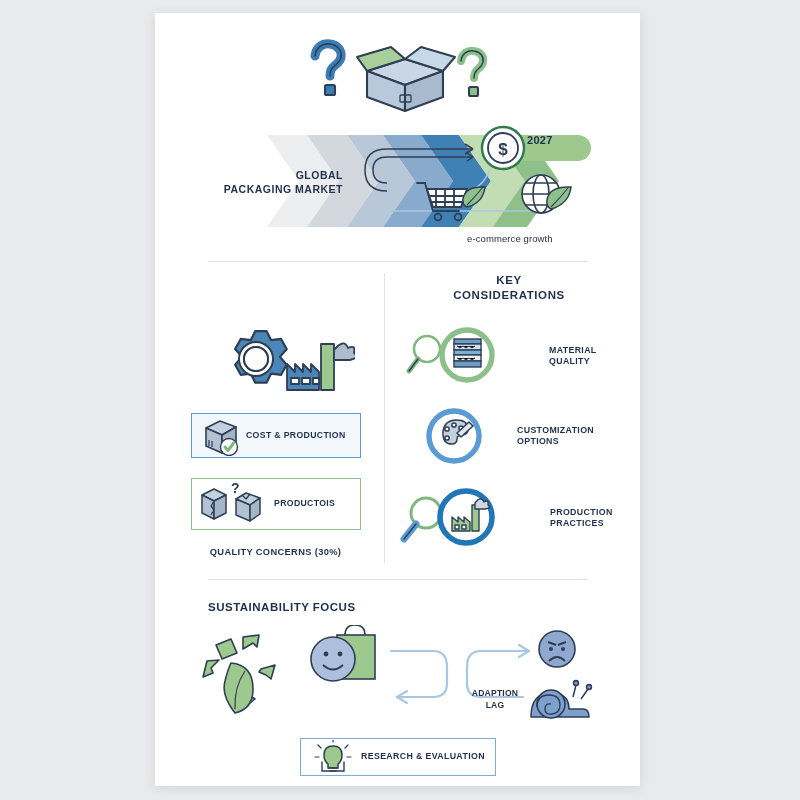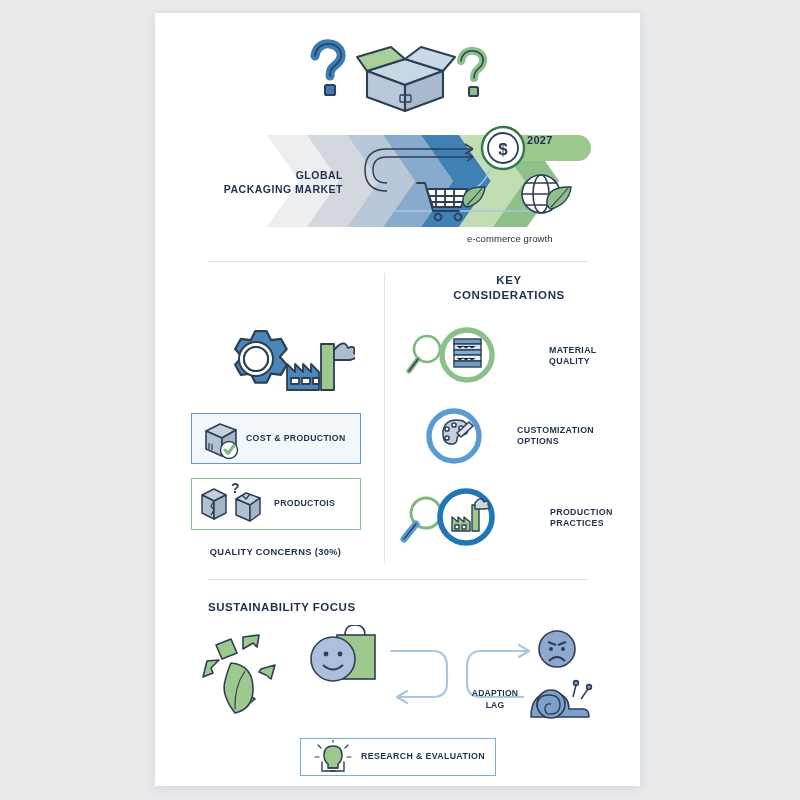--- a/index.html
+++ b/index.html
@@ -208,21 +208,21 @@
           <g stroke="#2e3e55" stroke-width="1.8" stroke-linejoin="round">
             <path d="M92 72 L92 46 L100 54 L100 46 L108 54 L108 46 L116 54 L116 46 L124 54 L124 72 Z" fill="#4a86b8"></path>
             <rect x="96" y="60" width="8" height="6" fill="#ffffff"></rect>
             <rect x="107" y="60" width="8" height="6" fill="#ffffff"></rect>
             <rect x="118" y="60" width="6" height="6" fill="#ffffff"></rect>
             <rect x="126" y="26" width="13" height="46" fill="#9ec98e"></rect>
             <path d="M139 32 q10 -12 14 -2 q8 -4 6 5 q6 5 -4 7 l-16 0 Z" fill="#aebdcd"></path>
           </g>
         </svg>
 
-        <div class="card" style="left:18px;top:150px;width:170px;height:51px;">
+        <div class="card" style="left:18px;top:150px;width:170px;height:45px;">
           <svg width="48" height="40" viewBox="0 0 48 40" style="margin-left:6px;">
             <g stroke="#2e3e55" stroke-width="1.6" stroke-linejoin="round">
               <path d="M8 12 L22 5 L38 11 L24 19 Z" fill="#c3d0de"></path>
               <path d="M8 12 L8 30 L24 37 L24 19 Z" fill="#b3c2d3"></path>
               <path d="M38 11 L38 29 L24 37 L24 19 Z" fill="#a4b5c8"></path>
               <path d="M11 24 L11 30 M14 25 L14 31" stroke-width="1.2"></path>
             </g>
             <g>
               <circle cx="31" cy="31" r="8.5" fill="#ffffff" stroke="#2e3e55" stroke-width="1.4"></circle>
               <path d="M27 31 l3 3.5 l6 -8" fill="none" stroke="#7fb87f" stroke-width="3" stroke-linecap="round" stroke-linejoin="round"></path>

